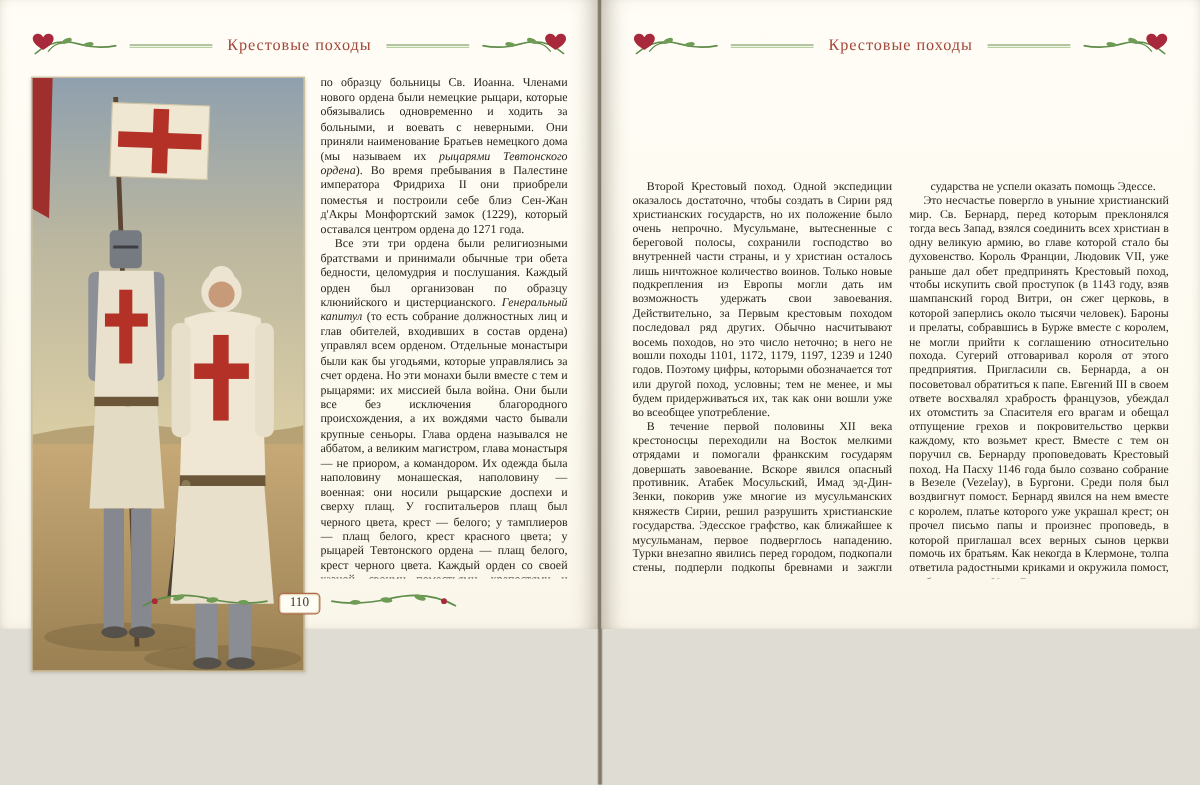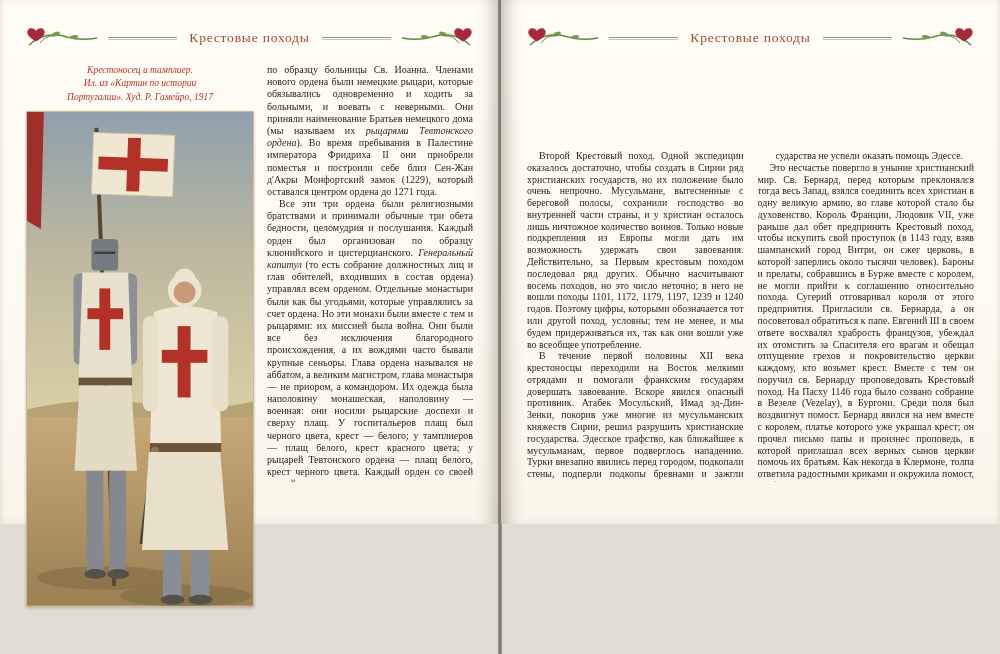--- a/index.html
+++ b/index.html
@@ -113,23 +113,20 @@
       <path d="M3,20 q16,-15 38,-8 q14,4 30,1" fill="none" stroke="#5e8c49" stroke-width="1.4"></path>
       <path d="M14,18 q6,-8 14,-7" fill="none" stroke="#5e8c49" stroke-width="1"></path>
       <ellipse cx="30" cy="9" rx="4" ry="2" fill="#6f9c55" transform="rotate(-20 30 9)"></ellipse>
       <ellipse cx="48" cy="12" rx="4" ry="1.8" fill="#6f9c55" transform="rotate(-8 48 12)"></ellipse>
       <path d="M10,6 c-2.5,-5 -10,-3 -8.5,2.5 c1,4 8.5,8 8.5,8 c0,0 7.5,-4 8.5,-8 c1.5,-5.5 -6,-7.5 -8.5,-2.5 z" fill="#a8293b"></path>
     </svg>
   </div>
 
   <div class="lp-content">
     <div class="lp-figure">
-      <div class="caption">Крестоносец и тамплиер.
-Ил. из «Картин по истории
-Португалии». Худ. Р. Гамейро, 1917</div>
       <div class="painting">
         <svg viewBox="0 0 228 498" preserveAspectRatio="none">
           <defs>
             <linearGradient id="sky" x1="0" y1="0" x2="0" y2="1">
               <stop offset="0" stop-color="#8fa0ae"></stop>
               <stop offset="0.45" stop-color="#bcb79f"></stop>
               <stop offset="1" stop-color="#dccfa5"></stop>
             </linearGradient>
             <linearGradient id="ground" x1="0" y1="0" x2="0" y2="1">
               <stop offset="0" stop-color="#c7a977"></stop>
@@ -185,20 +182,37 @@
         </svg>
       </div>
     </div>
 
     <div class="lp-text">
       <p class="noindent"><span>по образцу больницы Св. Иоанна. Членами нового ордена были немецкие рыцари, которые обязывались одновременно и ходить за больными, и воевать с неверными. Они приняли наименование Братьев немецкого дома (мы называем их </span><span class="em">рыцарями Тевтонского ордена</span><span>). Во время пребывания в Палестине императора Фридриха II они приобрели поместья и построили себе близ Сен-Жан д'Акры Монфортский замок (1229), который оставался центром ордена до 1271 года.</span></p>
       <p><span>Все эти три ордена были религиозными братствами и принимали обычные три обета бедности, целомудрия и послушания. Каждый орден был организован по образцу клюнийского и цистерцианского. </span><span class="em">Генеральный капитул</span><span> (то есть собрание должностных лиц и глав обителей, входивших в состав ордена) управлял всем орденом. Отдельные монастыри были как бы угодьями, которые управлялись за счет ордена. Но эти монахи были вместе с тем и рыцарями: их миссией была война. Они были все без исключения благородного происхождения, а их вождями часто бывали крупные сеньоры. Глава ордена назывался не аббатом, а великим магистром, глава монастыря — не приором, а командором. Их одежда была наполовину монашеская, наполовину — военная: они носили рыцарские доспехи и сверху плащ. У госпитальеров плащ был черного цвета, крест — белого; у тамплиеров — плащ белого, крест красного цвета; у рыцарей Тевтонского ордена — плащ белого, крест черного цвета. Каждый орден со своей казной, своими поместьями, крепостями и воинами представлял собой как бы маленькое государство.</span></p>
     </div>
   </div>
 
+  <div class="page-footer">
+    <svg class="orn" width="110" height="24" viewBox="0 0 110 24">
+      <path d="M4,14 q24,-14 56,-6 q26,6 48,2" fill="none" stroke="#5e8c49" stroke-width="1.4"></path>
+      <ellipse cx="34" cy="7" rx="5" ry="2.2" fill="#6f9c55" transform="rotate(-18 34 7)"></ellipse>
+      <ellipse cx="62" cy="9" rx="5" ry="2.2" fill="#6f9c55" transform="rotate(-6 62 9)"></ellipse>
+      <ellipse cx="88" cy="11" rx="4.5" ry="2" fill="#6f9c55" transform="rotate(4 88 11)"></ellipse>
+      <circle cx="14" cy="10" r="2.4" fill="#a8293b"></circle>
+    </svg>
+    <div class="pagenum-box">110</div>
+    <svg class="orn flip" width="110" height="24" viewBox="0 0 110 24">
+      <path d="M4,14 q24,-14 56,-6 q26,6 48,2" fill="none" stroke="#5e8c49" stroke-width="1.4"></path>
+      <ellipse cx="34" cy="7" rx="5" ry="2.2" fill="#6f9c55" transform="rotate(-18 34 7)"></ellipse>
+      <ellipse cx="62" cy="9" rx="5" ry="2.2" fill="#6f9c55" transform="rotate(-6 62 9)"></ellipse>
+      <ellipse cx="88" cy="11" rx="4.5" ry="2" fill="#6f9c55" transform="rotate(4 88 11)"></ellipse>
+      <circle cx="14" cy="10" r="2.4" fill="#a8293b"></circle>
+    </svg>
+  </div>
 </div>
 
 <div class="gutter"></div>
 
 <div class="page right">
 
   <div class="page-header">
     <svg class="orn" width="74" height="26" viewBox="0 0 74 26">
       <path d="M3,20 q16,-15 38,-8 q14,4 30,1" fill="none" stroke="#5e8c49" stroke-width="1.4"></path>
       <path d="M14,18 q6,-8 14,-7" fill="none" stroke="#5e8c49" stroke-width="1"></path>

